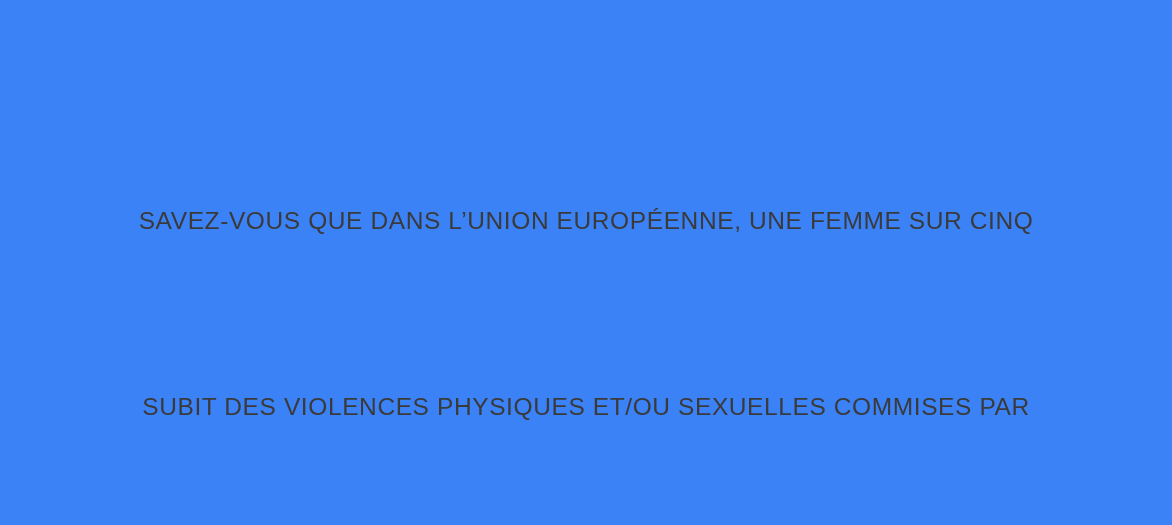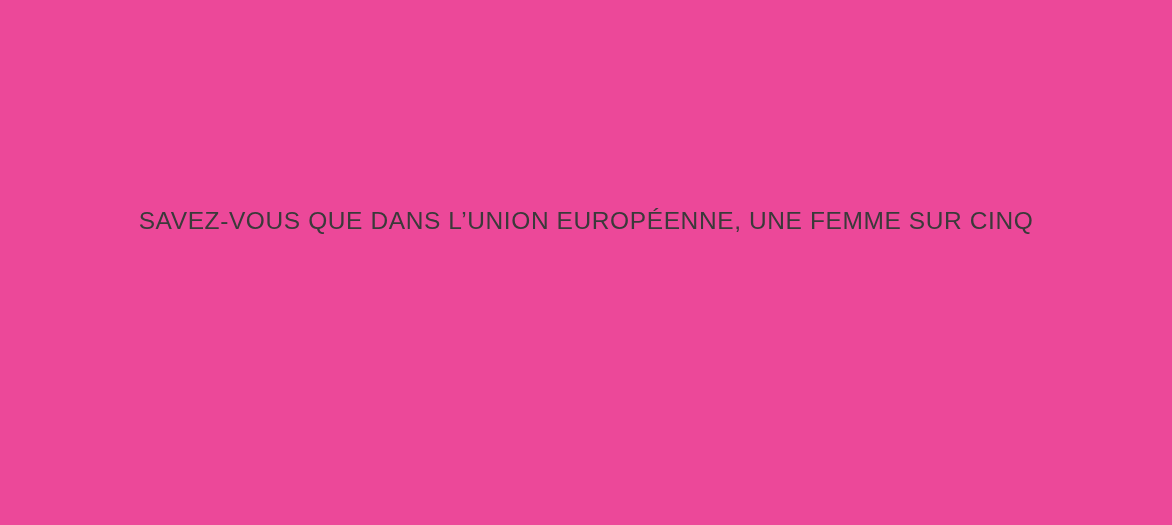--- a/index.html
+++ b/index.html
@@ -10,21 +10,21 @@
   body {
     width: 1172px;
     height: 525px;
     overflow: hidden;
     font-family: "Liberation Sans", sans-serif;
   }
   .slide {
     position: relative;
     width: 1172px;
     height: 525px;
-    background: #ec4899;
+    background: #3b82f6;
     display: flex;
     flex-direction: column;
     align-items: flex-start;
     justify-content: flex-start;
   }
   .text-block {
     width: 920px;
     margin: 0 auto;
     text-align: center;
     color: #3a3a3a;
@@ -42,16 +42,17 @@
     display: block;
   }
 </style>
 </head>
 <body>
 
 <div class="slide">
 
   <div class="text-block para-1">
     <span class="line">SAVEZ-VOUS QUE DANS L’UNION EUROPÉENNE, UNE FEMME SUR CINQ</span>
+    <span class="line">SUBIT DES VIOLENCES PHYSIQUES ET/OU SEXUELLES COMMISES PAR</span>
     
   </div>
 
 </div>
 
 </body></html>

